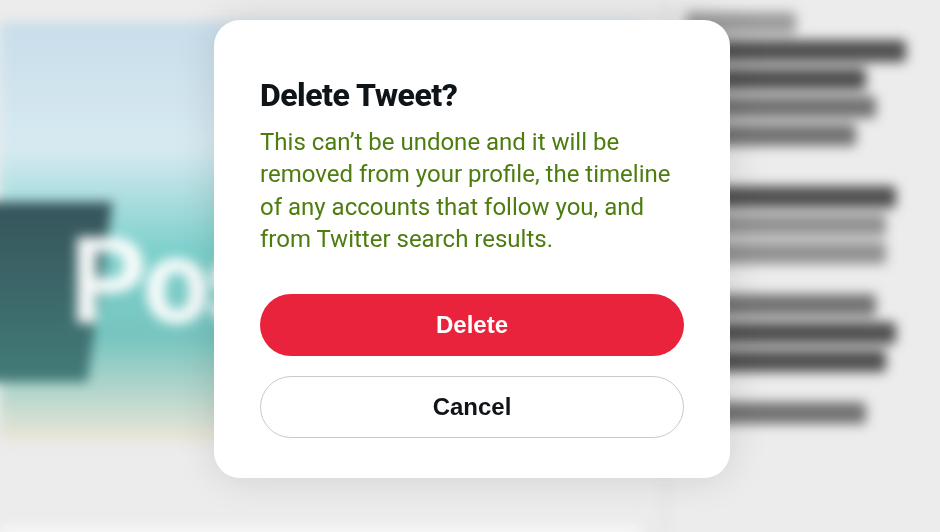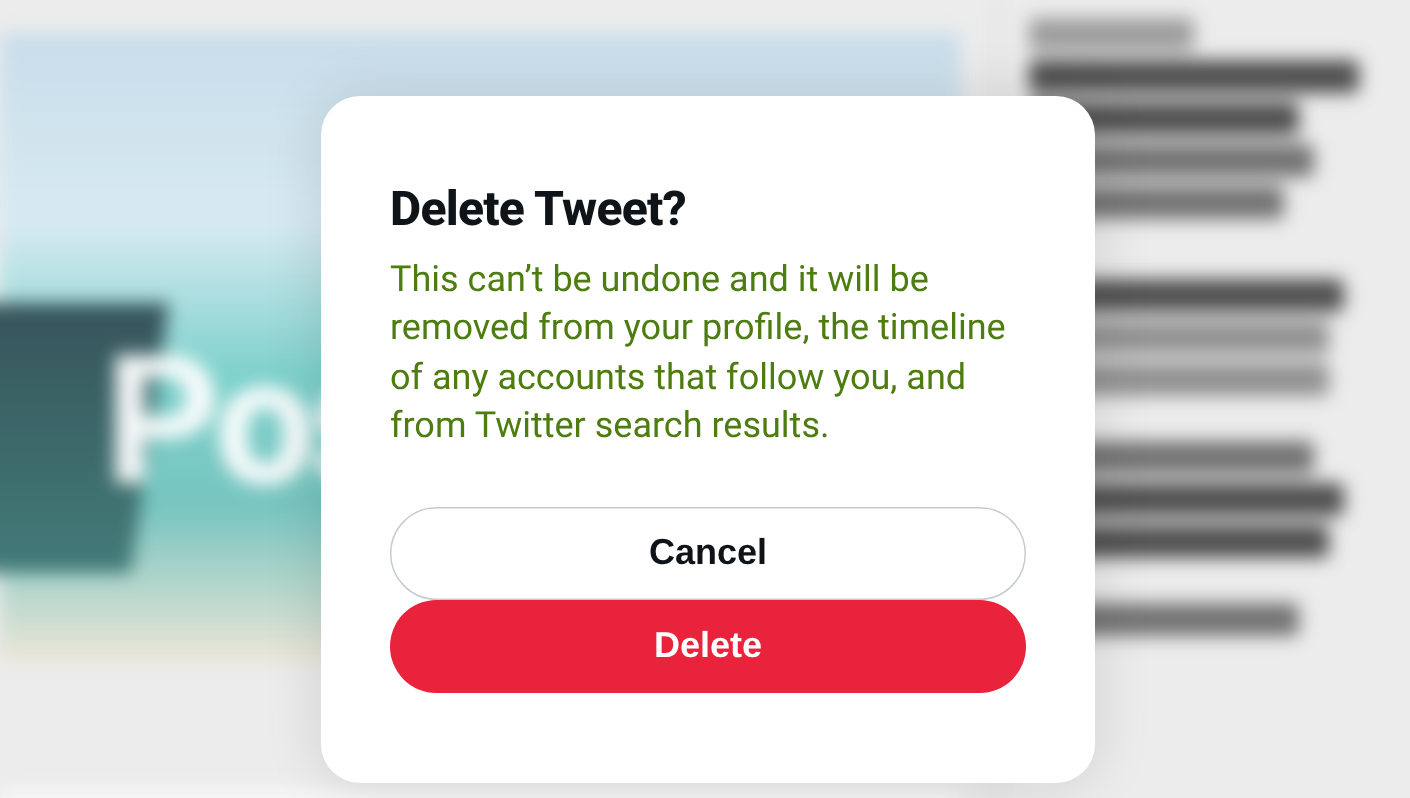--- a/index.html
+++ b/index.html
@@ -20,21 +20,21 @@
     .br-e { width:170px; background:#555; }
     .br-f { width:210px; background:#2a2a2a; margin-top:40px; }
     .br-g { width:200px; background:#7a7a7a; }
     .br-h { width:200px; background:#7a7a7a; }
     .br-i { width:190px; background:#555; margin-top:30px; }
     .br-j { width:210px; background:#2a2a2a; }
     .br-k { width:200px; background:#2a2a2a; }
     .br-l { width:180px; background:#555; margin-top:30px; }
     .divider { position:absolute; top:0; left:664px; width:2px; height:100%; background:#d0d0d0; }
     .scrim { position:absolute; inset:0; background:rgba(255,255,255,.18); }
-    .modal { position:absolute; top:20px; left:214px; width:516px; background:#fff; border-radius:26px; padding:56px 46px 40px 46px; box-shadow: 0 0 40px rgba(0,0,0,.12); margin-top: 44px; }
+    .modal { position:absolute; top:20px; left:214px; width:516px; background:#fff; border-radius:26px; padding:56px 46px 40px 46px; box-shadow: 0 0 40px rgba(0,0,0,.12); }
     .modal-title { font-size:32px; font-weight:800; color:#0f1419; letter-spacing:-0.5px; margin-bottom:12px; }
     .modal-body { font-size:24px; line-height:1.35; color:#4d7c0f; margin-bottom:38px; }
     .btn { display:block; width:100%; height:62px; border-radius:40px; font-size:24px; font-weight:700; cursor:pointer; }
     .btn-delete { background:#e8233b; color:#fff; border:none; margin-bottom:20px; }
     .btn-cancel { background:#fff; color:#0f1419; border:1.5px solid #c5ccd1; }
   </style>
 </head>
 <body>
 
 <div class="viewport">
@@ -63,16 +63,16 @@
       <div class="br-row br-j"></div>
       <div class="br-row br-k"></div>
       <div class="br-row br-l"></div>
     </div>
   </div>
   <div class="scrim"></div>
 
   <div class="modal">
     <h1 class="modal-title">Delete Tweet?</h1>
     <p class="modal-body">This can’t be undone and it will be removed from your profile, the timeline of any accounts that follow you, and from Twitter search results.</p>
+    <button class="btn btn-delete">Delete</button>
     <button class="btn btn-cancel">Cancel</button>
-    <button class="btn btn-delete">Delete</button>
   </div>
 </div>
 
 </body></html>

